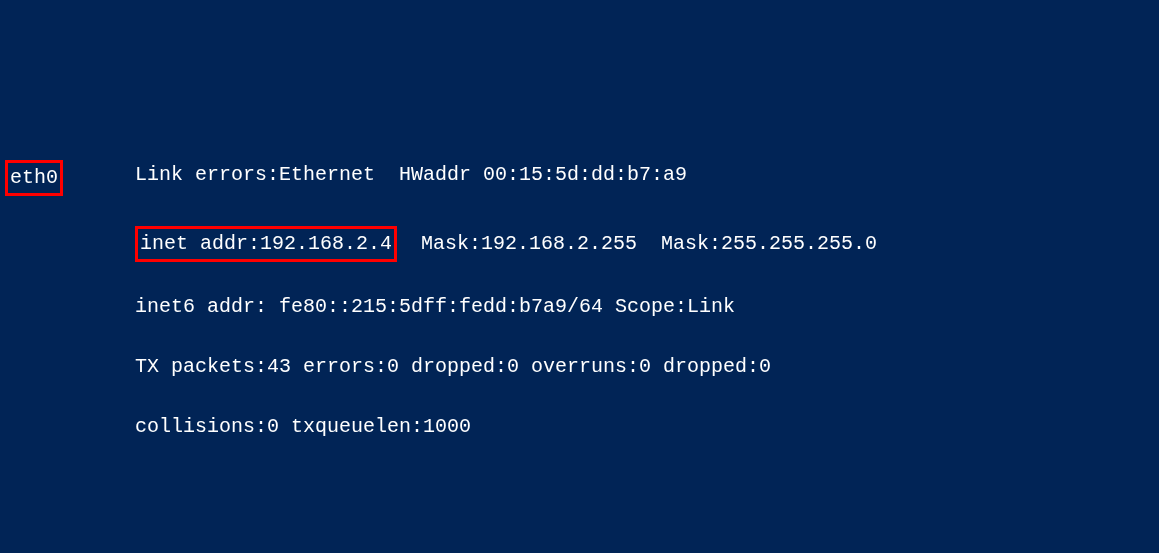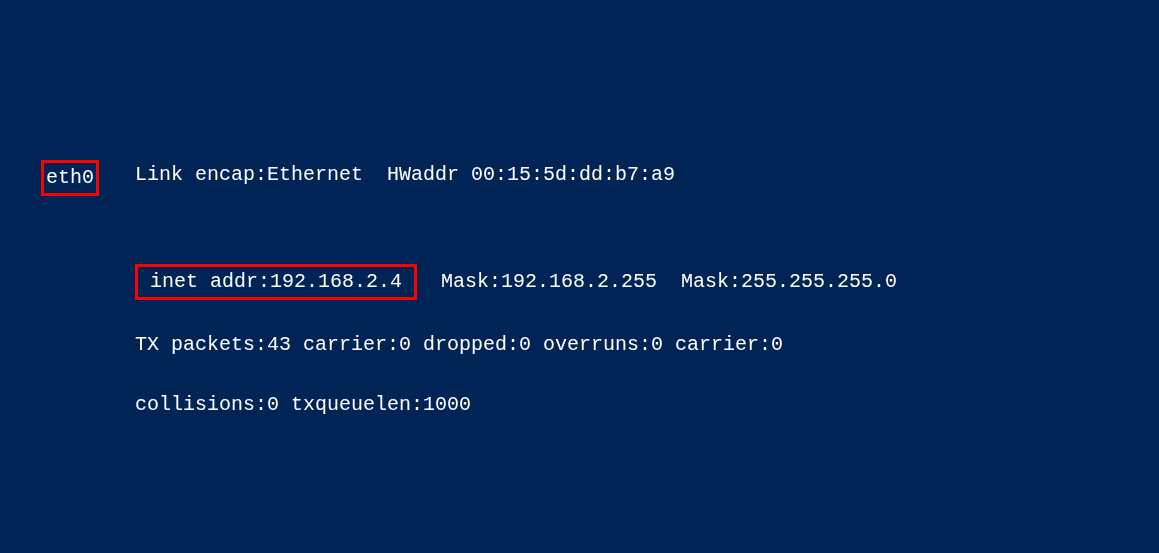--- a/index.html
+++ b/index.html
@@ -24,46 +24,45 @@
     }
     .iface-name {
       display: inline-block;
       border: 3px solid #ff0000;
       padding: 0 2px;
       margin-right: 0;
     }
     .inet-addr {
       display: inline-block;
       border: 3px solid #ff0000;
-      padding: 0 12px;
-      margin-top: 38px;
+      padding: 0 2px;
     }
     .line {
       display: block;
     }
     .indent {
       display: inline-block;
       width: 130px;
       vertical-align: top;
     }
     .iface-col {
       display: inline-block;
       width: 130px;
       vertical-align: top;
-      text-align: center;
     }
   </style>
 </head>
 <body>
 
 
 
 <div class="interface-block">
-<span class="line"><span class="iface-col"><span class="iface-name">eth0</span></span><span>Link encap:Ethernet  HWaddr 00:15:5d:dd:b7:a9</span></span>
+<span class="line"><span class="iface-col"><span class="iface-name">eth0</span></span><span>Link errors:Ethernet  HWaddr 00:15:5d:dd:b7:a9</span></span>
 <span class="line"><span class="indent"> </span><span class="inet-addr">inet addr:192.168.2.4</span><span>  Mask:192.168.2.255  Mask:255.255.255.0</span></span>
-<span class="line"><span class="indent"> </span><span>TX packets:43 carrier:0 dropped:0 overruns:0 carrier:0</span></span>
+<span class="line"><span class="indent"> </span><span>inet6 addr: fe80::215:5dff:fedd:b7a9/64 Scope:Link</span></span>
+<span class="line"><span class="indent"> </span><span>TX packets:43 errors:0 dropped:0 overruns:0 dropped:0</span></span>
 <span class="line"><span class="indent"> </span><span>collisions:0 txqueuelen:1000</span></span>
 
 </div>
 
 
 
 
 
 </body></html>

